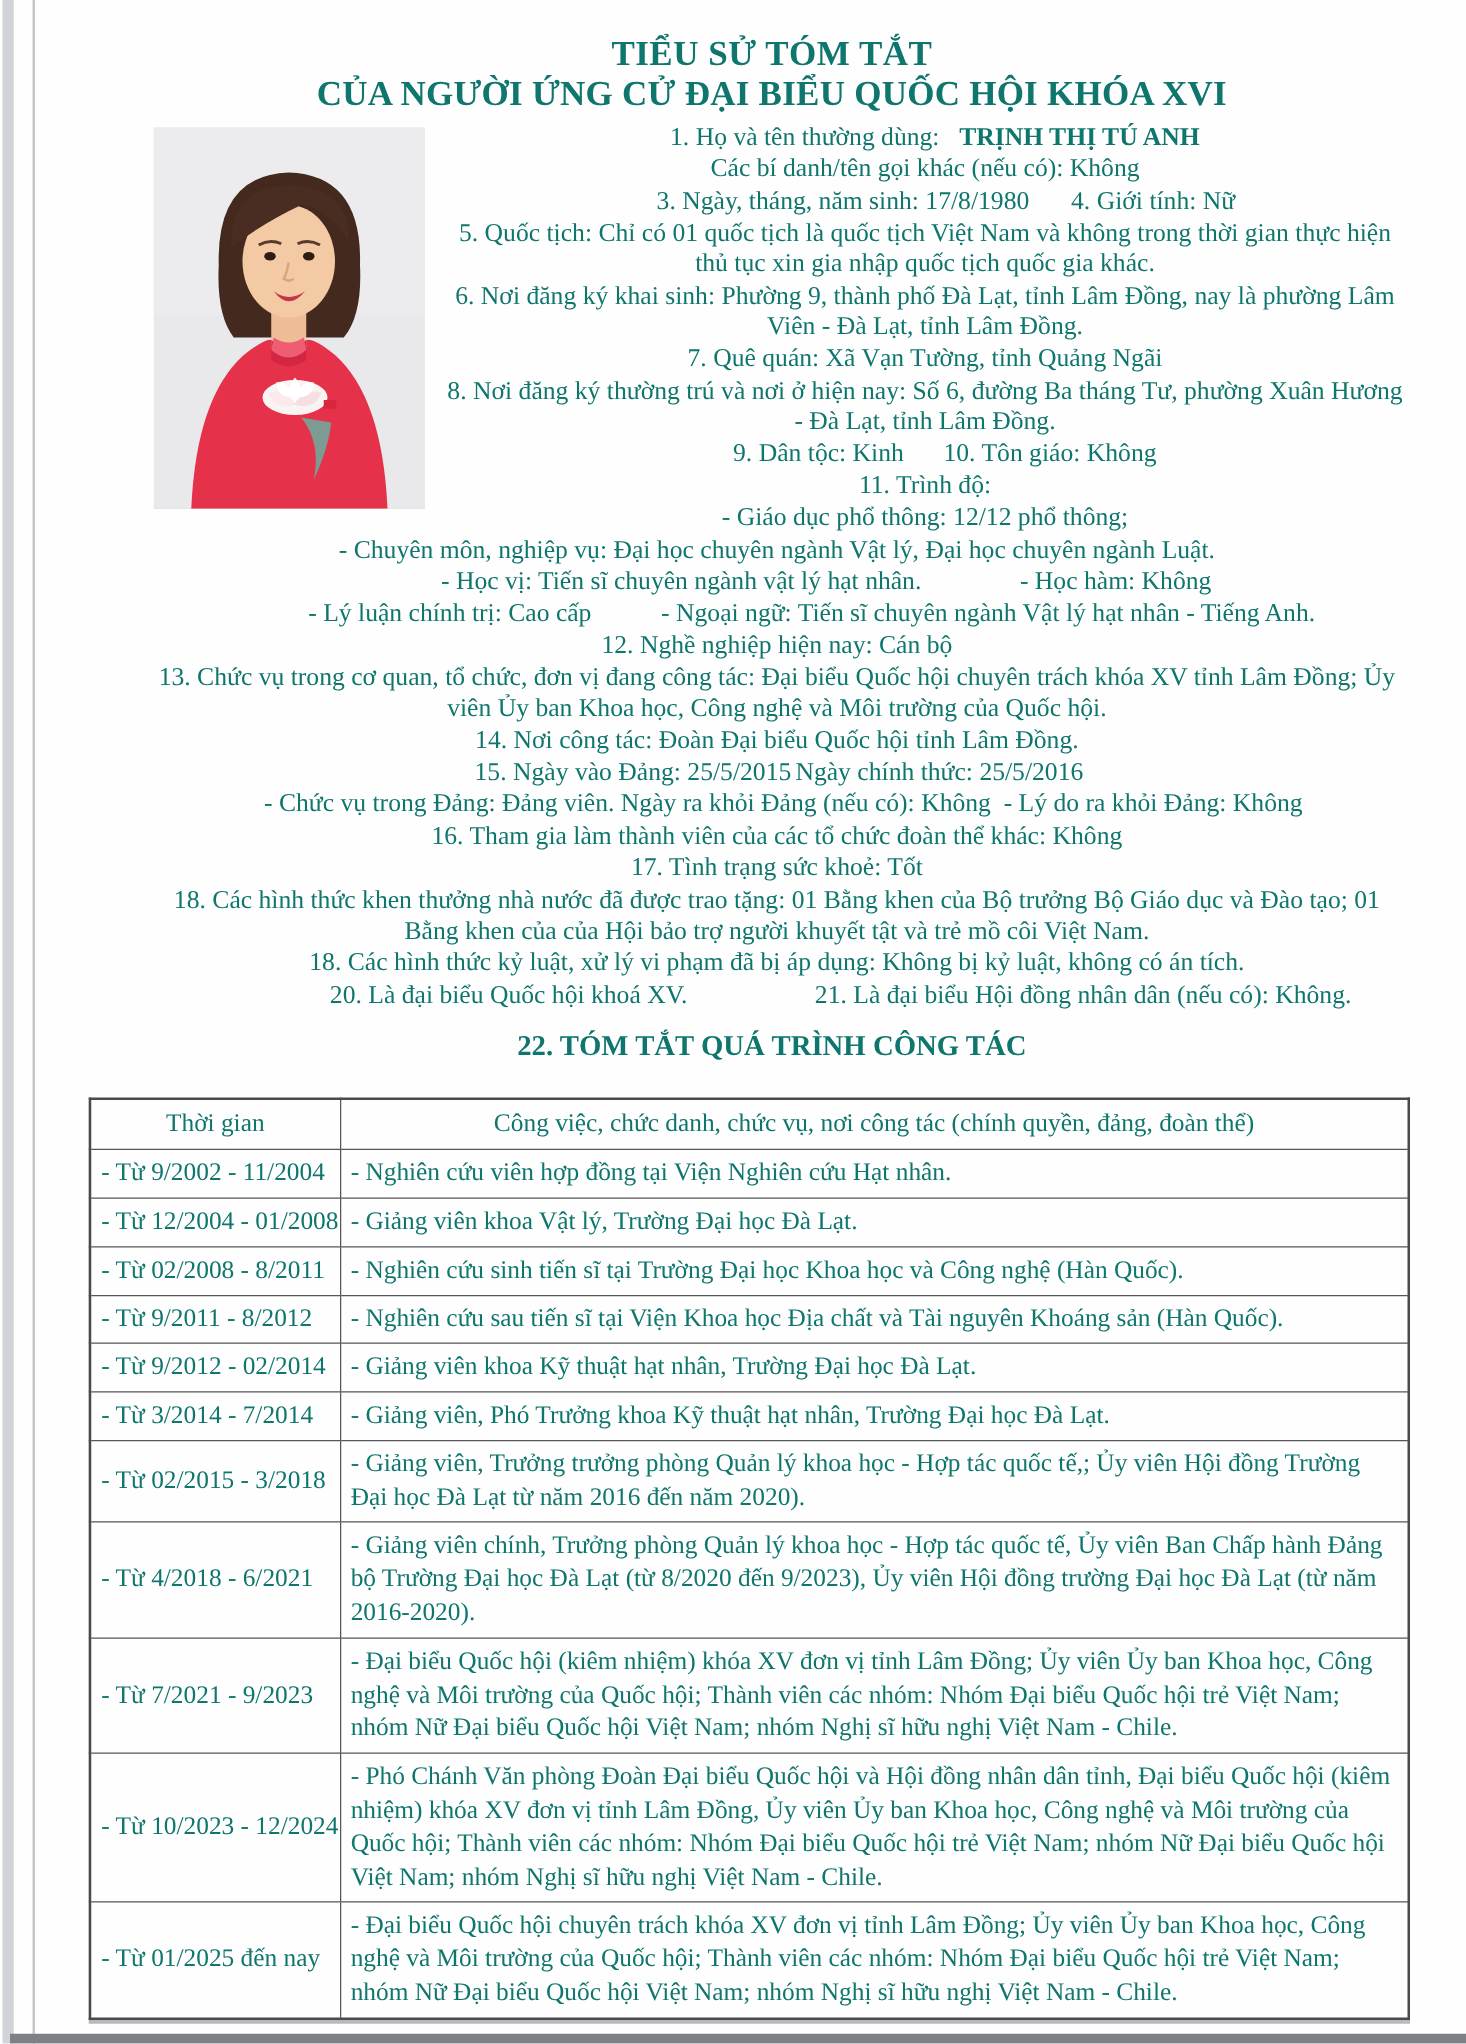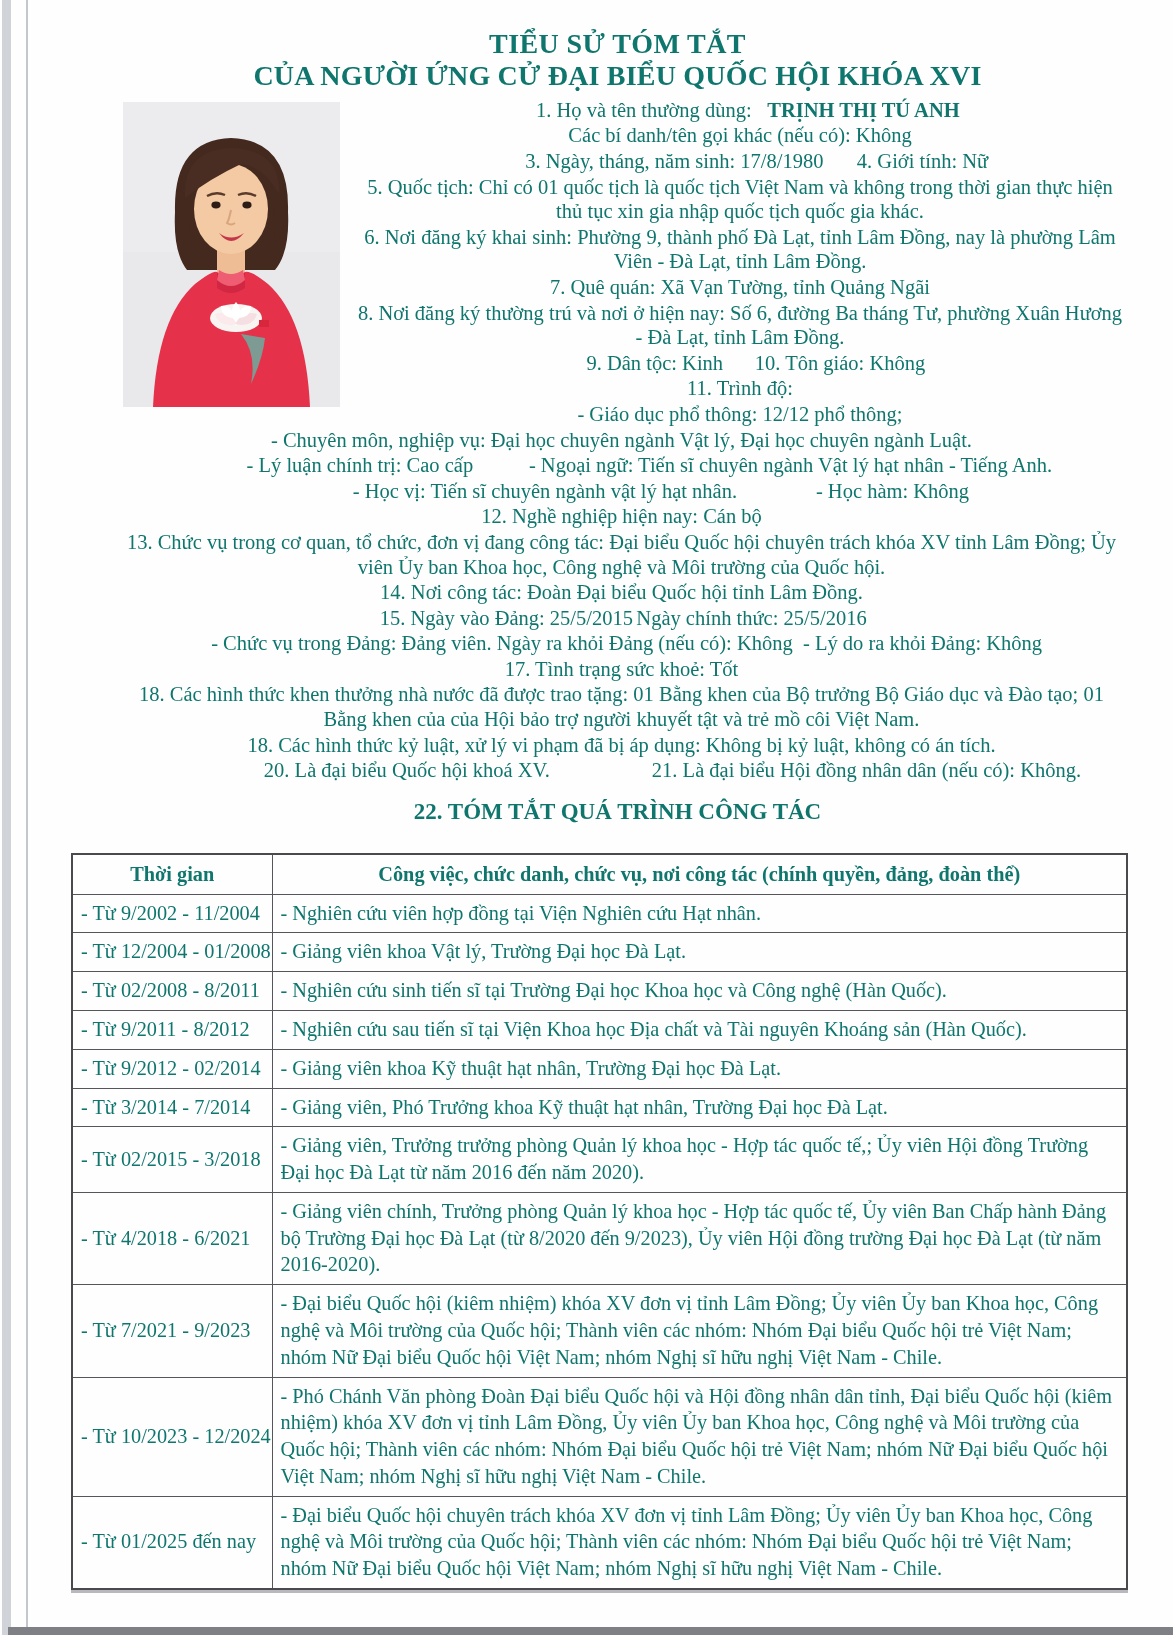--- a/index.html
+++ b/index.html
@@ -35,21 +35,21 @@
   .table-wrap{margin:0 76px 0 40px;}
   table.career{
     width:1057px;border-collapse:collapse;table-layout:fixed;
     border:2px solid #4a4a4e;box-shadow:0 3px 0 #b9b9bd;
     font-size:20.3px;line-height:1.32;
   }
   table.career th,table.career td{
     border:1px solid #55555a;vertical-align:middle;
     padding:5px 8px 6px 8px;overflow:hidden;
   }
-  table.career th{font-weight:bold;text-align:center;padding:6px 8px;}
+  table.career th{font-weight:normal;text-align:center;padding:6px 8px;}
   col.c-time{width:200px;}
   td.time{white-space:nowrap;padding-left:9px;}
 </style>
 </head>
 <body>
 
 <div class="page">
   <div class="scan-left"></div>
   <div class="scan-left-line"></div>
   <div class="scan-bottom"></div>
@@ -105,27 +105,28 @@
     <p>Các bí danh/tên gọi khác (nếu có): Không</p>
     <p><span class="pair-a" style="min-width:365px">3. Ngày, tháng, năm sinh: 17/8/1980</span><span>4. Giới tính: Nữ</span></p>
     <p>5. Quốc tịch: Chỉ có 01 quốc tịch là quốc tịch Việt Nam và không trong thời gian thực hiện thủ tục xin gia nhập quốc tịch quốc gia khác.</p>
     <p>6. Nơi đăng ký khai sinh: Phường 9, thành phố Đà Lạt, tỉnh Lâm Đồng, nay là phường Lâm Viên - Đà Lạt, tỉnh Lâm Đồng.</p>
     <p>7. Quê quán: Xã Vạn Tường, tỉnh Quảng Ngãi</p>
     <p>8. Nơi đăng ký thường trú và nơi ở hiện nay: Số 6, đường Ba tháng Tư, phường Xuân Hương - Đà Lạt, tỉnh Lâm Đồng.</p>
     <p><span class="pair-a" style="min-width:200px">9. Dân tộc: Kinh</span><span>10. Tôn giáo: Không</span></p>
     <p>11. Trình độ:</p>
     <p>- Giáo dục phổ thông: 12/12 phổ thông;</p>
     <p>- Chuyên môn, nghiệp vụ: Đại học chuyên ngành Vật lý, Đại học chuyên ngành Luật.</p>
+    <p><span class="pair-a" style="min-width:542px">- Học vị: Tiến sĩ chuyên ngành vật lý hạt nhân.</span><span>- Học hàm: Không</span></p>
     <p><span class="pair-a" style="min-width:338px">- Lý luận chính trị: Cao cấp</span><span>- Ngoại ngữ: Tiến sĩ chuyên ngành Vật lý hạt nhân - Tiếng Anh.</span></p>
-    <p><span class="pair-a" style="min-width:542px">- Học vị: Tiến sĩ chuyên ngành vật lý hạt nhân.</span><span>- Học hàm: Không</span></p>
     <p>12. Nghề nghiệp hiện nay: Cán bộ</p>
     <p>13. Chức vụ trong cơ quan, tổ chức, đơn vị đang công tác: Đại biểu Quốc hội chuyên trách khóa XV tỉnh Lâm Đồng; Ủy viên Ủy ban Khoa học, Công nghệ và Môi trường của Quốc hội.</p>
     <p>14. Nơi công tác: Đoàn Đại biểu Quốc hội tỉnh Lâm Đồng.</p>
     <p><span class="pair-a" style="min-width:260px">15. Ngày vào Đảng: 25/5/2015</span><span>Ngày chính thức: 25/5/2016</span></p>
     <p><span class="pair-a" style="min-width:602px">- Chức vụ trong Đảng: Đảng viên. Ngày ra khỏi Đảng (nếu có): Không</span><span>- Lý do ra khỏi Đảng: Không</span></p>
+    <p>16. Tham gia làm thành viên của các tổ chức đoàn thể khác: Không</p>
     <p>17. Tình trạng sức khoẻ: Tốt</p>
     <p>18. Các hình thức khen thưởng nhà nước đã được trao tặng: 01 Bằng khen của Bộ trưởng Bộ Giáo dục và Đào tạo; 01 Bằng khen của của Hội bảo trợ người khuyết tật và trẻ mồ côi Việt Nam.</p>
     <p>18. Các hình thức kỷ luật, xử lý vi phạm đã bị áp dụng: Không bị kỷ luật, không có án tích.</p>
     <p><span class="pair-a" style="min-width:490px">20. Là đại biểu Quốc hội khoá XV.</span><span>21. Là đại biểu Hội đồng nhân dân (nếu có): Không.</span></p>
   </div>
 
   <div class="sec22">22. TÓM TẮT QUÁ TRÌNH CÔNG TÁC</div>
 
   <div class="table-wrap">
     <table class="career">

